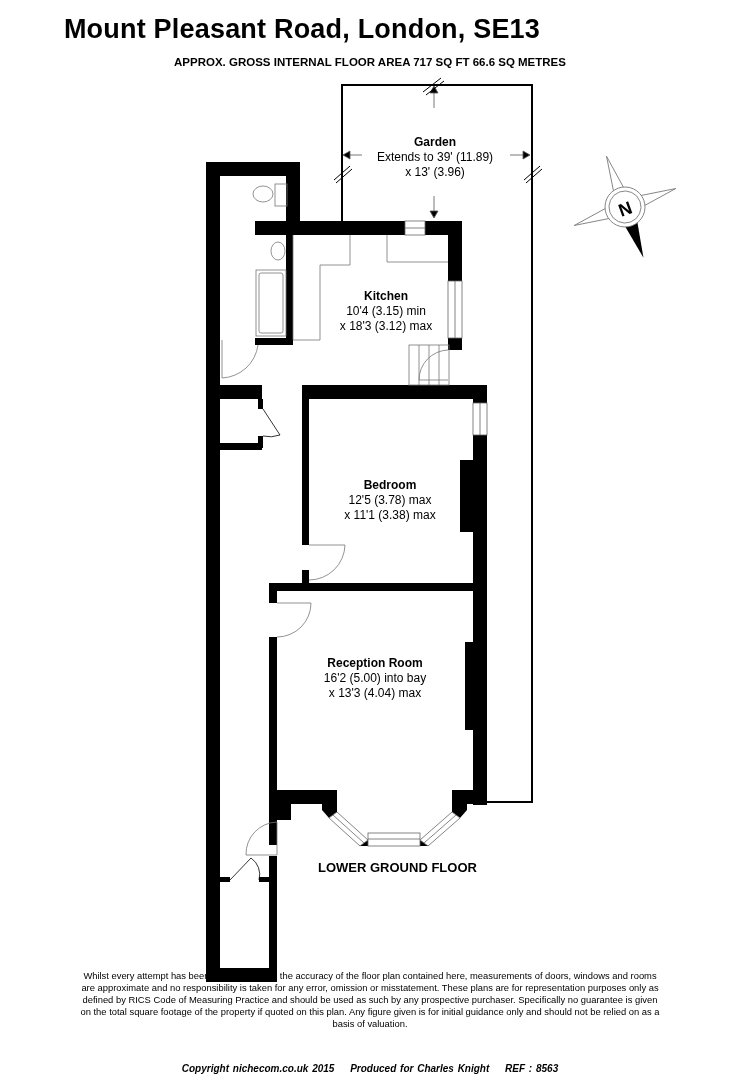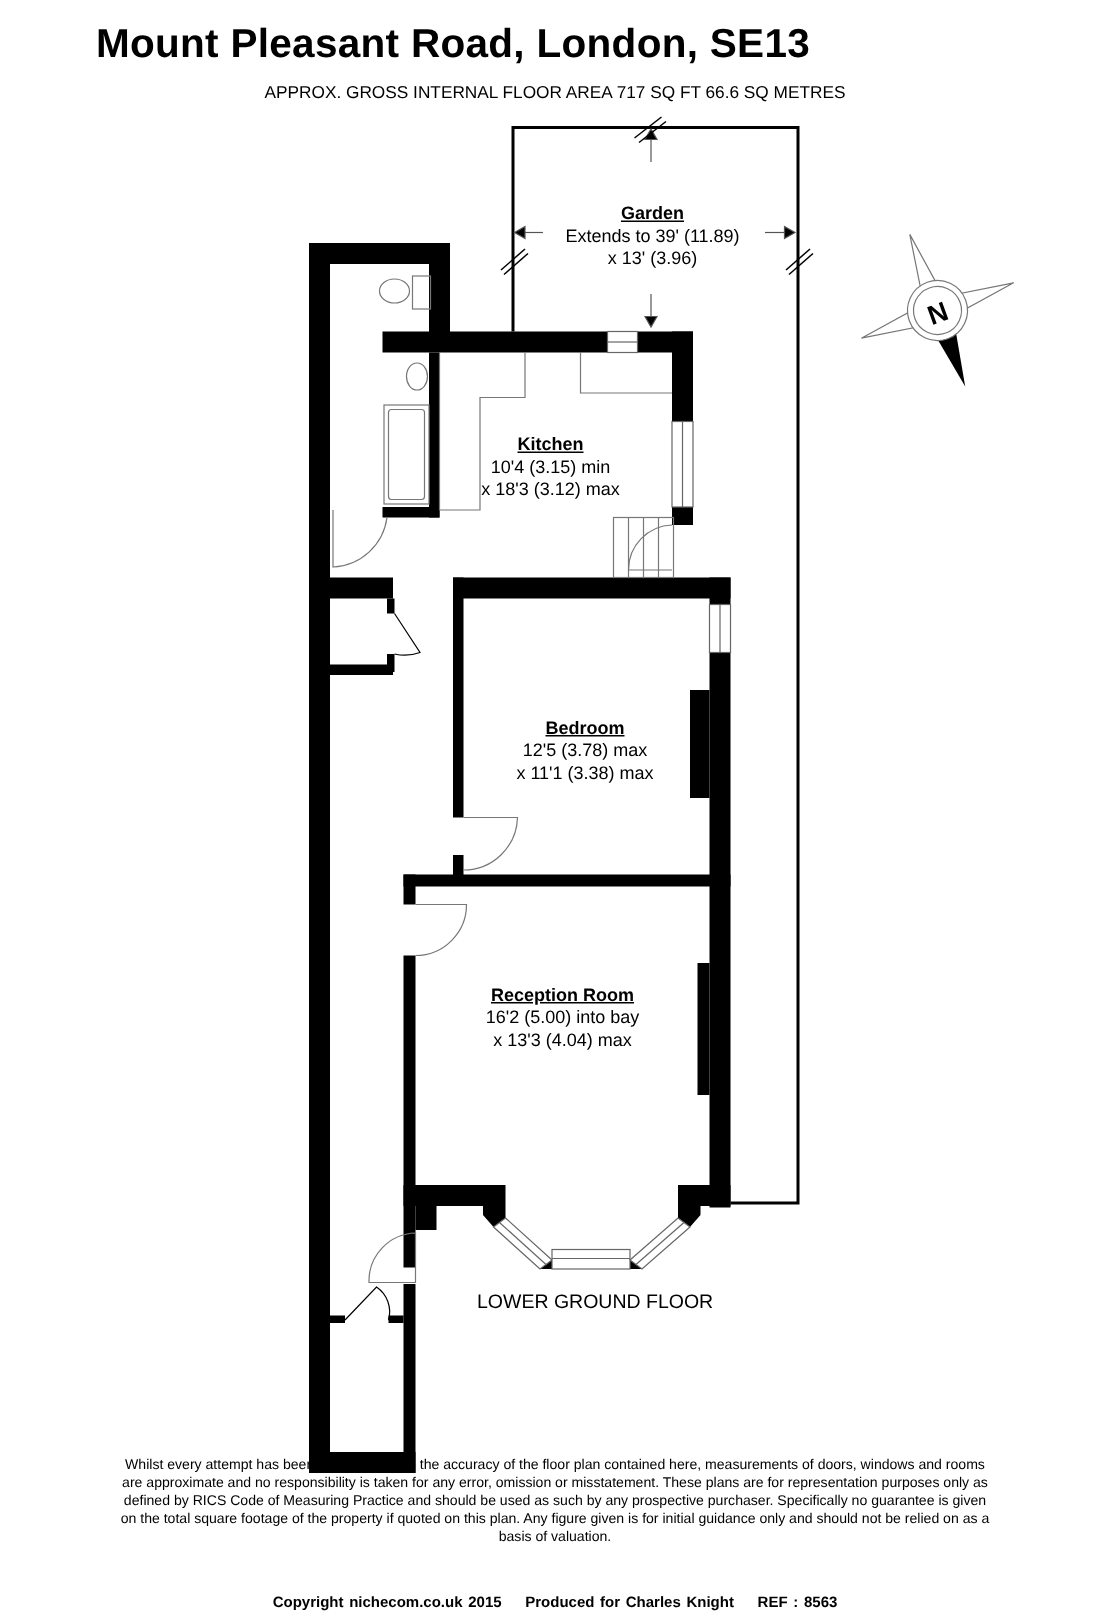--- a/index.html
+++ b/index.html
@@ -1,26 +1,26 @@
 <!DOCTYPE html>
 <html><head>
 <meta charset="utf-8">
 <style>
   html, body { margin: 0; padding: 0; background: #ffffff; }
   body { width: 740px; height: 1080px; position: relative; overflow: hidden; font-family: "Liberation Sans", sans-serif; color: #000; }
   .title { position: absolute; left: 0; top: 14px; width: 604px; text-align: center; font-size: 27px; font-weight: bold; letter-spacing: 0.2px; }
-  .subtitle { position: absolute; left: 0; top: 56px; width: 740px; text-align: center; font-size: 11.5px; font-weight: normal; }
+  .subtitle { position: absolute; left: 0; top: 56px; width: 740px; text-align: center; font-size: 11.5px; font-weight: bold; }
   svg.plan { position: absolute; left: 0; top: 0; }
   .room-label { position: absolute; text-align: center; font-size: 12px; line-height: 15px; }
-  .room-label .name { font-weight: bold; display: block; text-decoration: underline; }
+  .room-label .name { font-weight: bold; display: block; }
   .room-label .dim { display: block; }
-  .floor-label { position: absolute; left: 318px; top: 860px; font-size: 13px; font-weight: normal; }
+  .floor-label { position: absolute; left: 318px; top: 860px; font-size: 13px; font-weight: bold; }
   .disclaimer { position: absolute; left: 80px; top: 970px; width: 580px; text-align: center; font-size: 9.4px; line-height: 12px; }
   .copyright { position: absolute; left: 0; top: 1063px; width: 740px; text-align: center; font-size: 10px; font-weight: bold; word-spacing: 1px; }
-  .copyright span { margin: 16px 6px; }
+  .copyright span { margin: 16px 6px; font-style: italic; }
 </style>
 </head>
 <body>
 
 <div class="title">Mount Pleasant Road, London, SE13</div>
 <div class="subtitle">APPROX. GROSS INTERNAL FLOOR AREA 717 SQ FT 66.6 SQ METRES</div>
 
 <svg class="plan" width="740" height="1080" viewBox="0 0 740 1080" xmlns="http://www.w3.org/2000/svg">
 
   <g fill="none" stroke="#000" stroke-width="2">
@@ -144,21 +144,21 @@
     <circle r="16" fill="#fff" stroke="#777" stroke-width="0.8"></circle>
   </g>
   <text x="618" y="215" font-family="Liberation Sans, sans-serif" font-size="18" font-weight="bold" transform="rotate(-20 625 207)">N</text>
 </svg>
 
 <div class="room-label" style="left:350px; top:135px; width:170px;">
   <span class="name">Garden</span>
   <span class="dim">Extends to 39' (11.89)</span>
   <span class="dim">x 13' (3.96)</span>
 </div>
-<div class="room-label" style="left:302px; top:289px; width:130px;">
+<div class="room-label" style="left:321px; top:289px; width:130px;">
   <span class="name">Kitchen</span>
   <span class="dim">10'4 (3.15) min</span>
   <span class="dim">x 18'3 (3.12) max</span>
 </div>
 <div class="room-label" style="left:320px; top:478px; width:140px;">
   <span class="name">Bedroom</span>
   <span class="dim">12'5 (3.78) max</span>
   <span class="dim">x 11'1 (3.38) max</span>
 </div>
 <div class="room-label" style="left:300px; top:656px; width:150px;">

